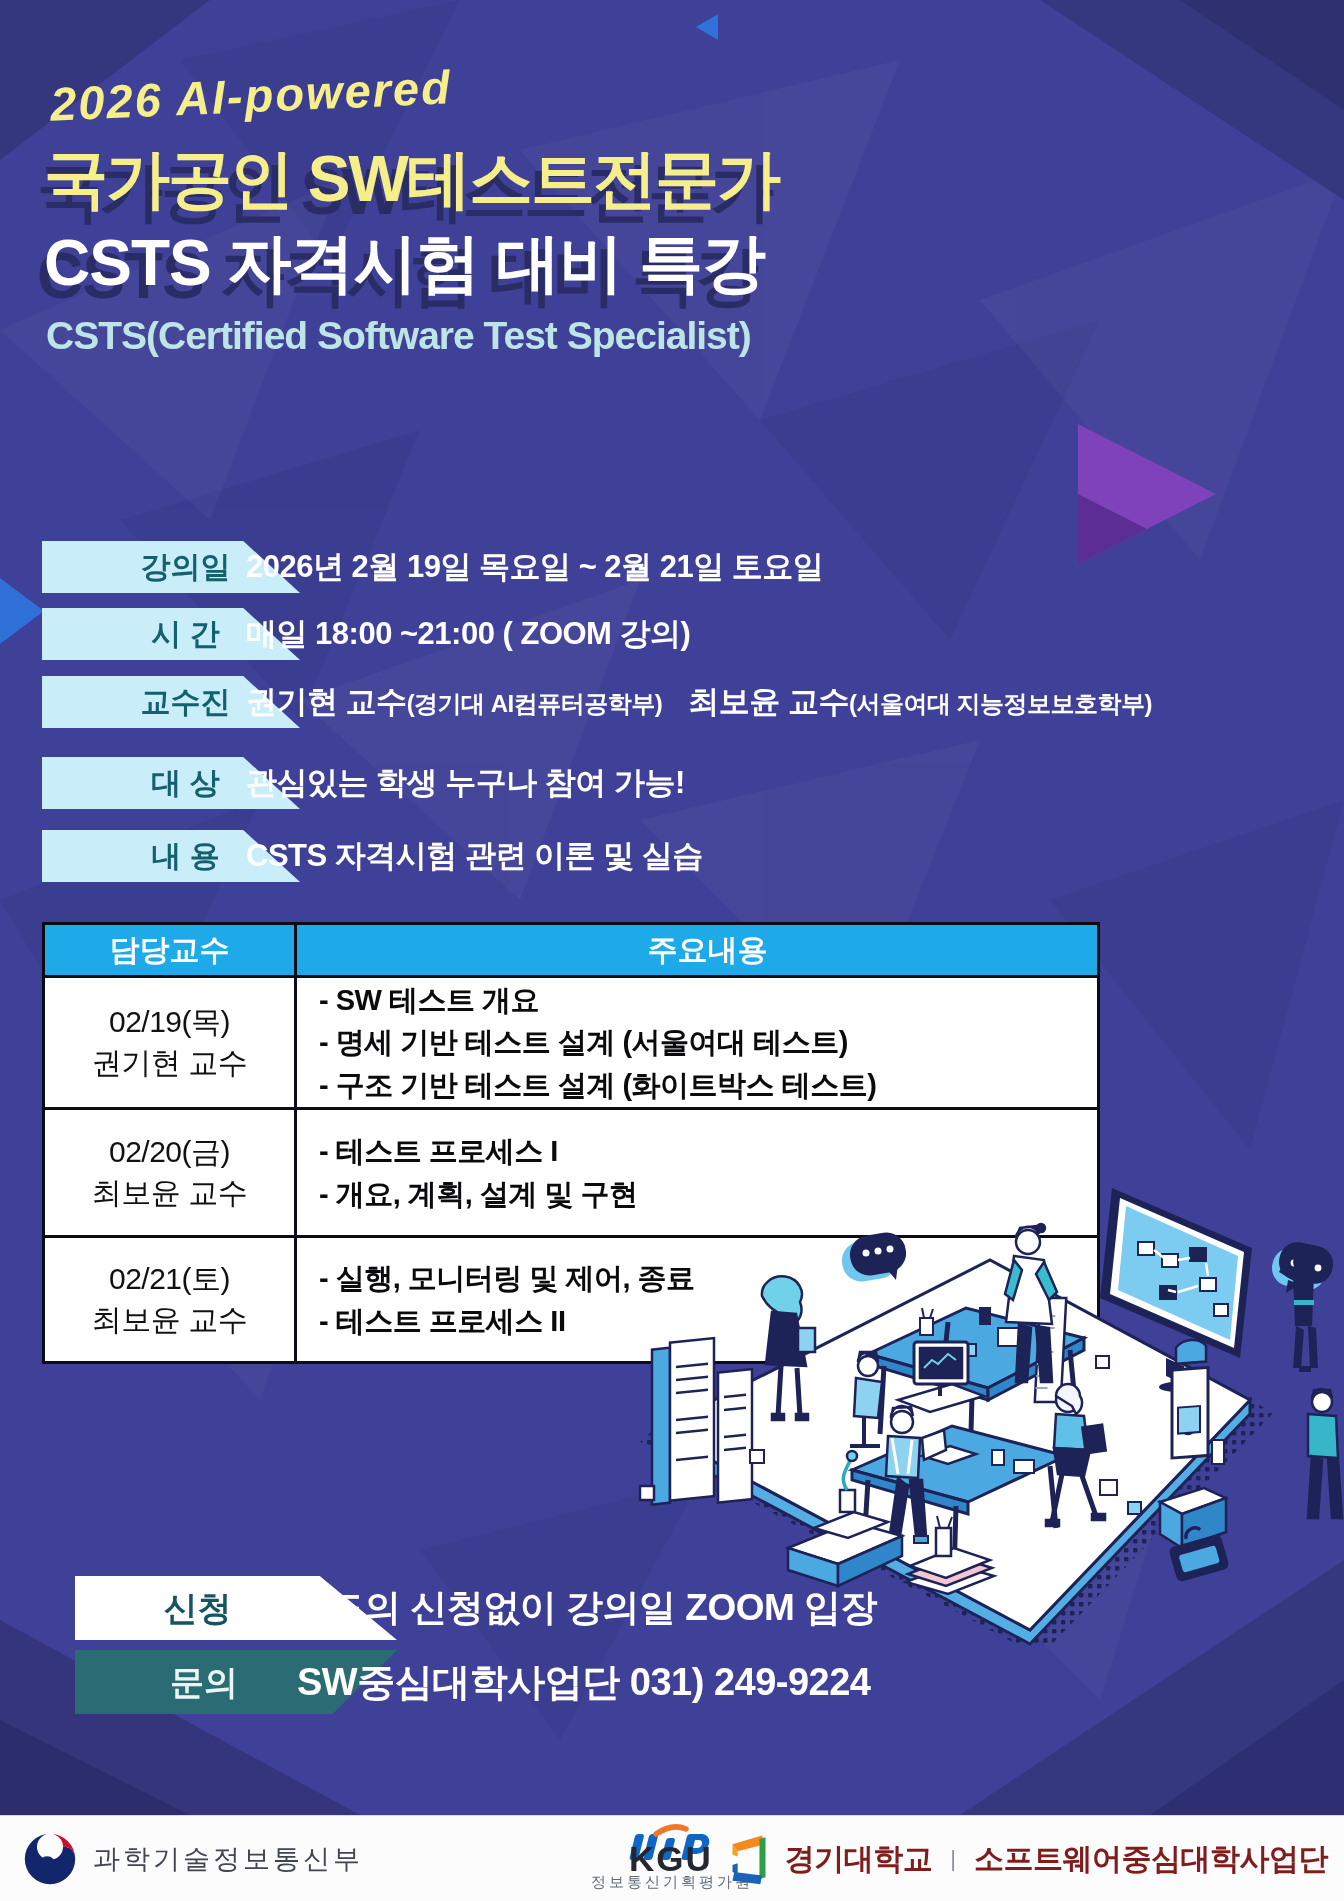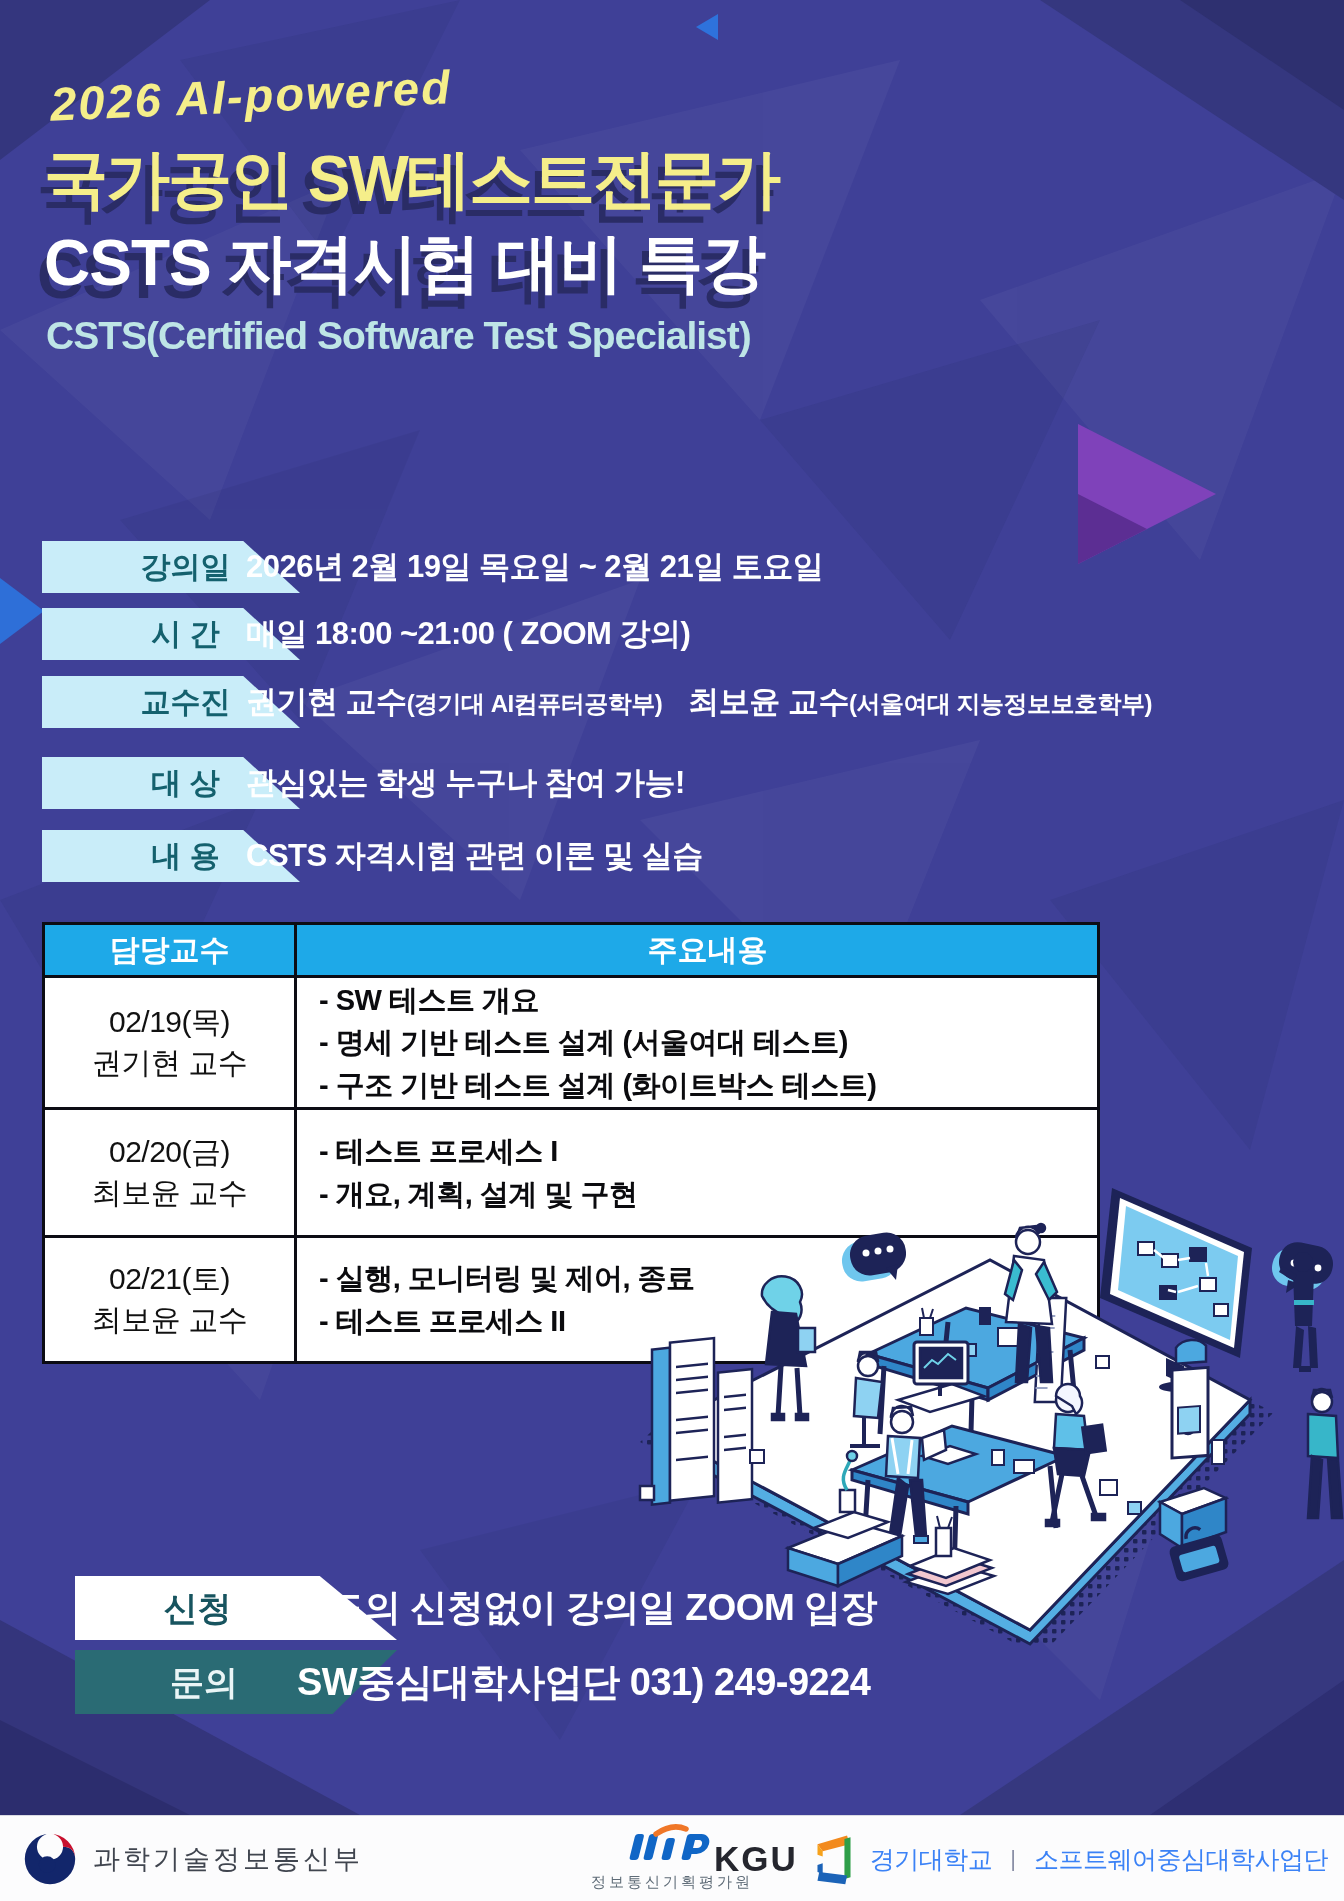--- a/index.html
+++ b/index.html
@@ -64,21 +64,21 @@
 
   
   .footer { position:absolute; left:0; top:1815px; width:1344px; height:86px; background:#FCFCFD;
             border-top:1px solid #D9DAE3; z-index:4; }
   .gov { position:absolute; left:22px; top:0; height:86px; display:flex; align-items:center; gap:15px; }
   .gov-text { font-size:27px; font-weight:500; color:#40454F; letter-spacing:3px; }
   .iitp { position:absolute; left:584px; top:8px; width:176px; text-align:center; }
   .iitp-sub { font-size:15px; color:#5E6B77; letter-spacing:3px; margin-top:1px; }
   .kgu { position:absolute; right:16px; top:0; height:86px; display:flex; align-items:center; gap:16px; }
   .kgu-mark { font-size:35px; font-weight:800; color:#25262E; letter-spacing:2px; }
-  .kgu-t1,.kgu-t2 { font-size:25px; font-weight:400; color:#3b82f6; letter-spacing:-0.5px; }
+  .kgu-t1,.kgu-t2 { font-size:30px; font-weight:700; color:#7f1d1d; letter-spacing:-0.5px; }
   .kgu-div { font-size:22px; color:#8A8FA6; margin:0 2px; font-weight:400; }
 </style>
 </head>
 <body>
 
 <div class="poster">
 
   <svg class="bg-svg" width="1344" height="1901" viewBox="0 0 1344 1901">
     <g fill="#FFFFFF" opacity="0.035">
       <polygon points="0,330 340,180 210,520"></polygon>

